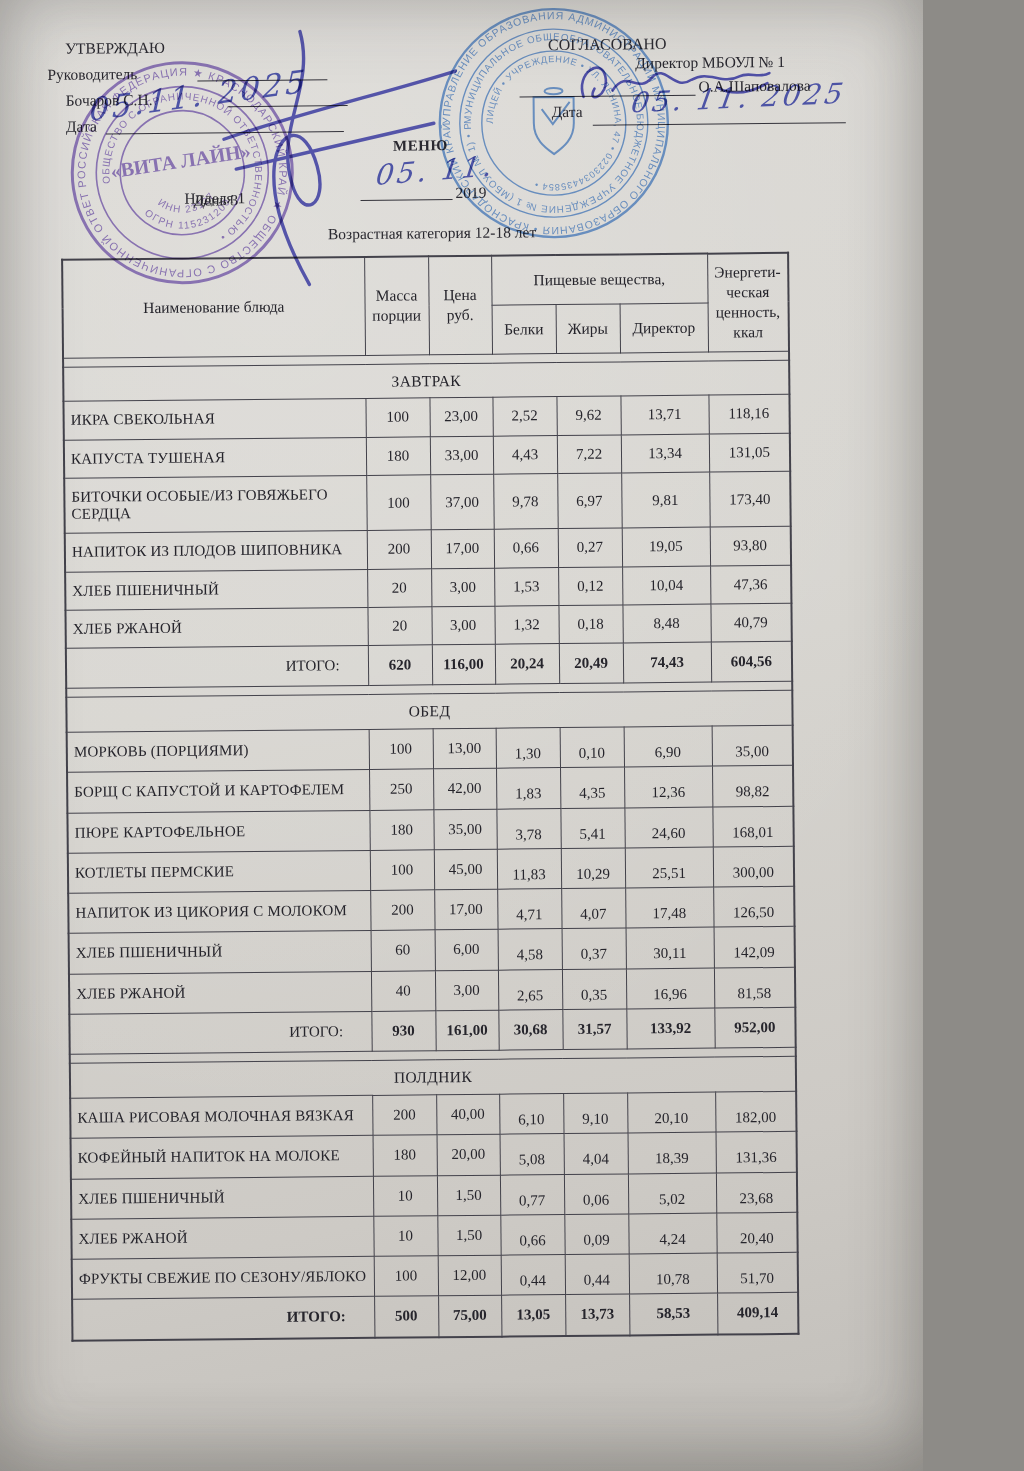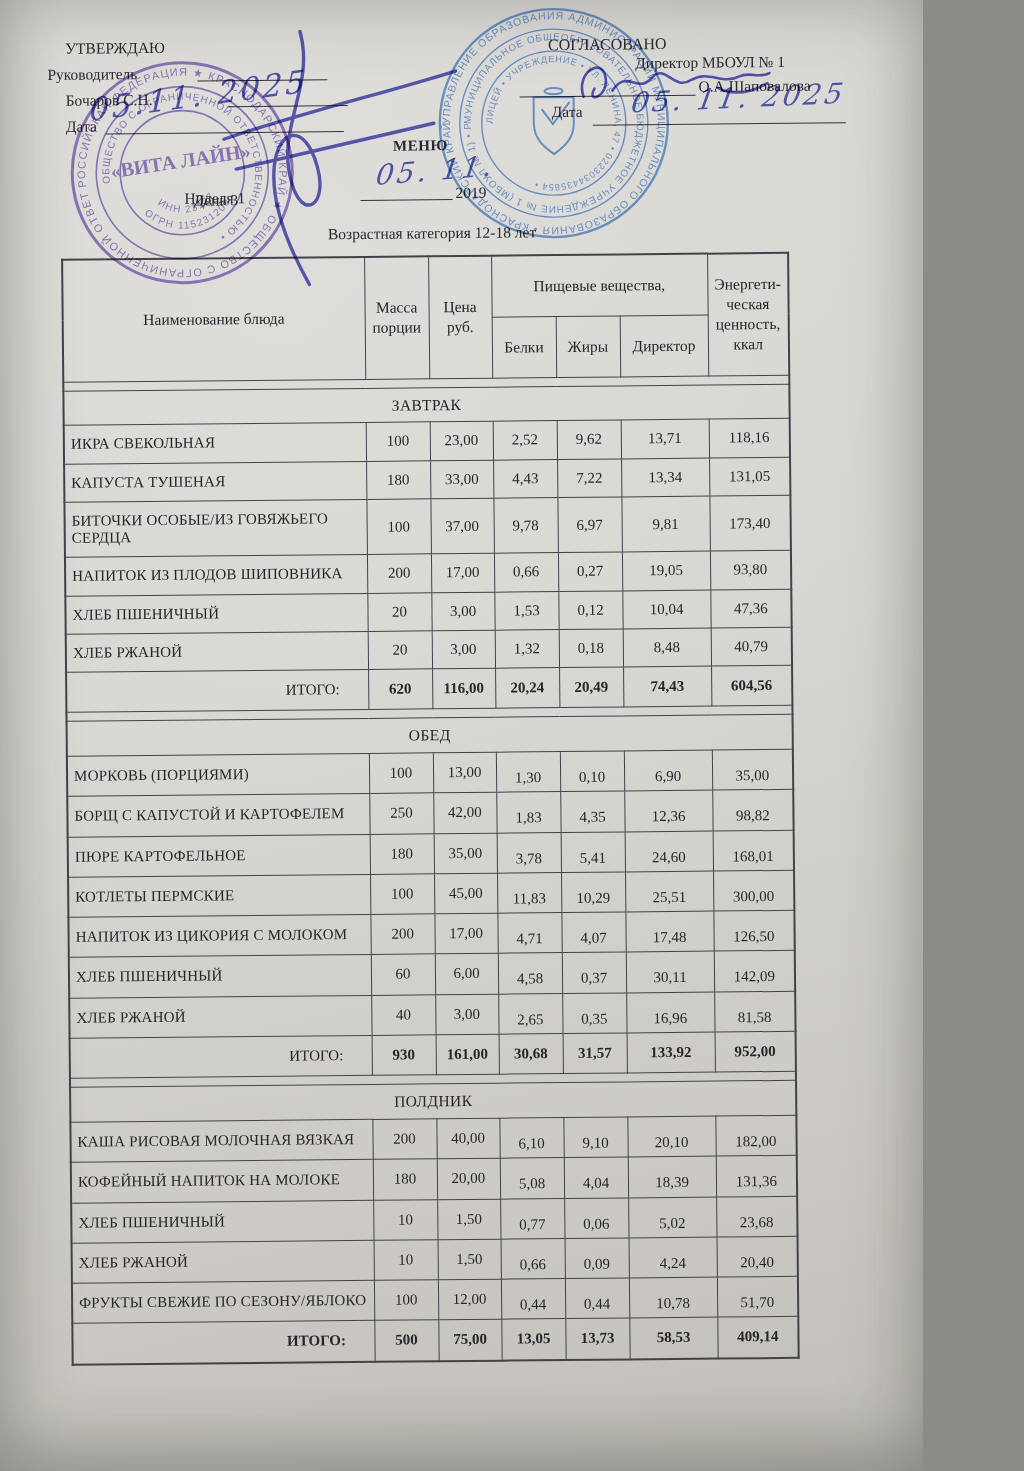--- a/index.html
+++ b/index.html
@@ -20,21 +20,21 @@
     color:#3d44a0;letter-spacing:3px;white-space:nowrap;transform-origin:left center;
     mix-blend-mode:multiply;opacity:.9;}
   .stamp{position:absolute;mix-blend-mode:multiply;}
   .sig{position:absolute;mix-blend-mode:multiply;}
 
   .menu-table{position:absolute;left:64px;top:255px;width:726px;border-collapse:collapse;
     font-size:15px;color:#26252c;border:2.2px solid #43424b;table-layout:fixed;}
   .menu-table th,.menu-table td{border:1.6px solid #43424b;}
   .menu-table th{font-weight:normal;font-size:15.5px;padding:6px 3px;text-align:center;
     vertical-align:middle;line-height:1.3;}
-  .menu-table th.energy-h{white-space:pre-line;padding:20px 2px;}
+  .menu-table th.energy-h{white-space:pre-line;padding:8px 2px;}
   .menu-table td{padding:10px 5px;text-align:center;vertical-align:middle;line-height:1.15;}
   .menu-table td.name{text-align:left;padding-left:6px;letter-spacing:.2px;}
   .menu-table td.price{font-weight:normal;}
   .menu-table td.low{vertical-align:bottom;padding-top:17px;padding-bottom:5px;}
   .menu-table tr.gap td{border-left:none;border-right:none;border-top:1.6px solid #43424b;
     border-bottom:1.6px solid #43424b;height:8px;padding:0;}
   .menu-table tr.band td{border-left:none;border-right:none;padding:8px 4px;
     text-align:center;font-size:15.5px;letter-spacing:.4px;}
   .menu-table tr.total td{font-weight:bold;padding:11px 5px;}
   .menu-table tr.total td.total-label{text-align:right;padding-right:28px;font-weight:normal;}

